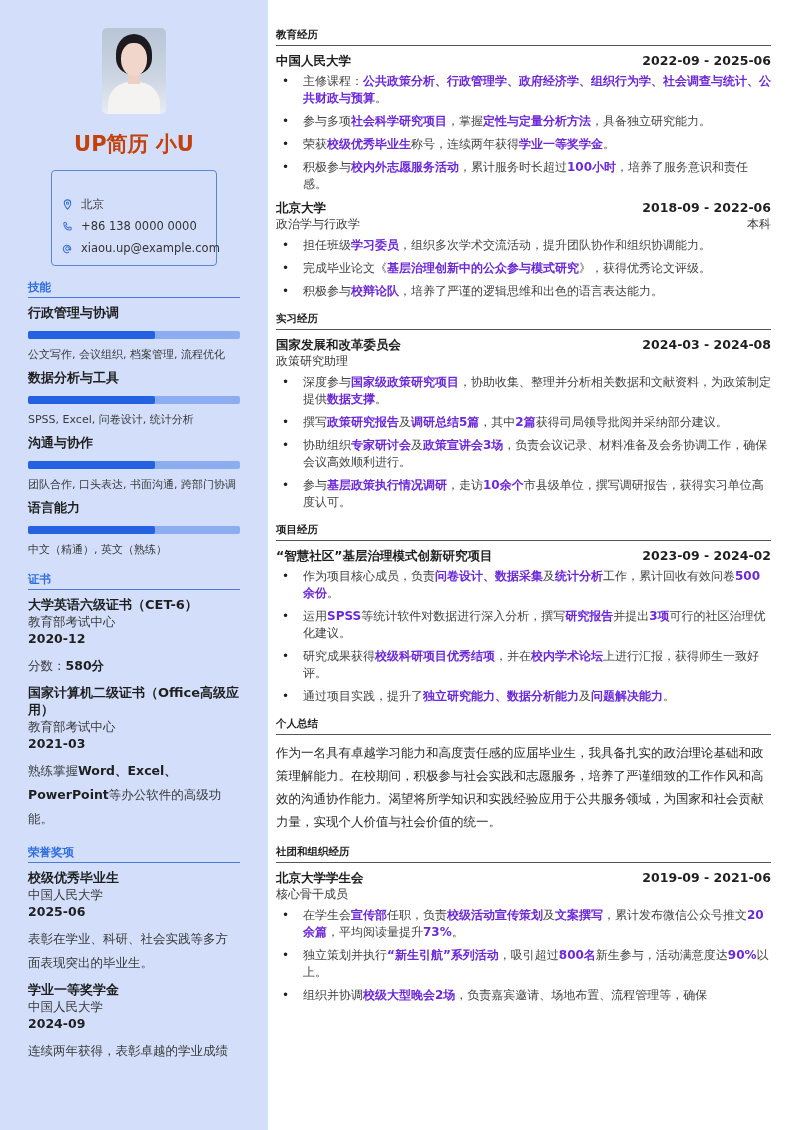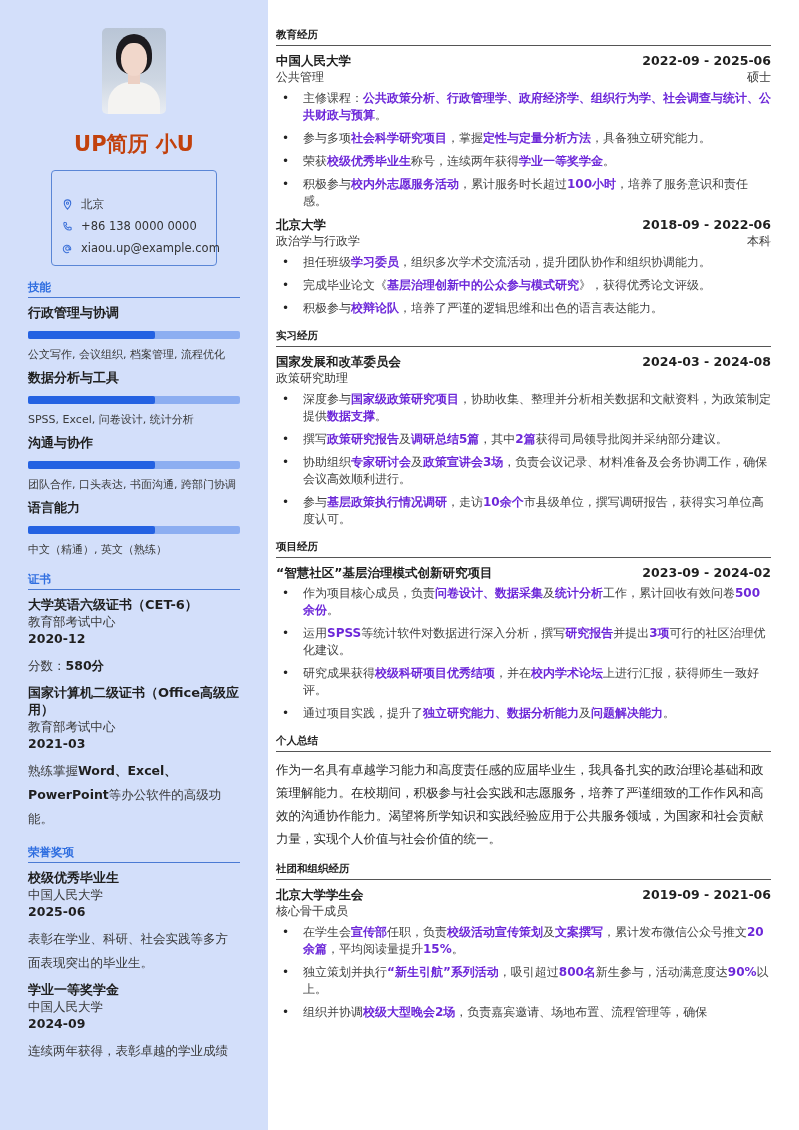--- a/index.html
+++ b/index.html
@@ -139,24 +139,20 @@
   </aside>
 
   <main class="main">
     <div class="m-title first">教育经历</div>
 
     <div>
       <div class="entry-head">
           <span>中国人民大学</span>
           <span>2022-09 - 2025-06</span>
         </div>
-      <div class="entry-sub">
-          <span>公共管理</span>
-          <span>硕士</span>
-        </div>
       <ul class="bullets">
           <li><span>主修课程：</span><b>公共政策分析、行政管理学、政府经济学、组织行为学、社会调查与统计、公共财政与预算</b><span>。</span></li>
           <li><span>参与多项</span><b>社会科学研究项目</b><span>，掌握</span><b>定性与定量分析方法</b><span>，具备独立研究能力。</span></li>
           <li><span>荣获</span><b>校级优秀毕业生</b><span>称号，连续两年获得</span><b>学业一等奖学金</b><span>。</span></li>
           <li><span>积极参与</span><b>校内外志愿服务活动</b><span>，累计服务时长超过</span><b>100小时</b><span>，培养了服务意识和责任感。</span></li>
         </ul>
     </div>
 
     <div>
       <div class="entry-head">
@@ -211,19 +207,19 @@
     <div class="m-title">社团和组织经历</div>
     <div>
       <div class="entry-head">
           <span>北京大学学生会</span>
           <span>2019-09 - 2021-06</span>
         </div>
       <div class="entry-sub">
           <span>核心骨干成员</span>
         </div>
       <ul class="bullets">
-          <li><span>在学生会</span><b>宣传部</b><span>任职，负责</span><b>校级活动宣传策划</b><span>及</span><b>文案撰写</b><span>，累计发布微信公众号推文</span><b>20余篇</b><span>，平均阅读量提升</span><b>15%</b><span>。</span></li>
+          <li><span>在学生会</span><b>宣传部</b><span>任职，负责</span><b>校级活动宣传策划</b><span>及</span><b>文案撰写</b><span>，累计发布微信公众号推文</span><b>20余篇</b><span>，平均阅读量提升</span><b>73%</b><span>。</span></li>
           <li><span>独立策划并执行</span><b>“新生引航”系列活动</b><span>，吸引超过</span><b>800名</b><span>新生参与，活动满意度达</span><b>90%</b><span>以上。</span></li>
           <li><span>组织并协调</span><b>校级大型晚会2场</b><span>，负责嘉宾邀请、场地布置、流程管理等，确保</span></li>
         </ul>
     </div>
   </main>
 </div>
 
 </body></html>

